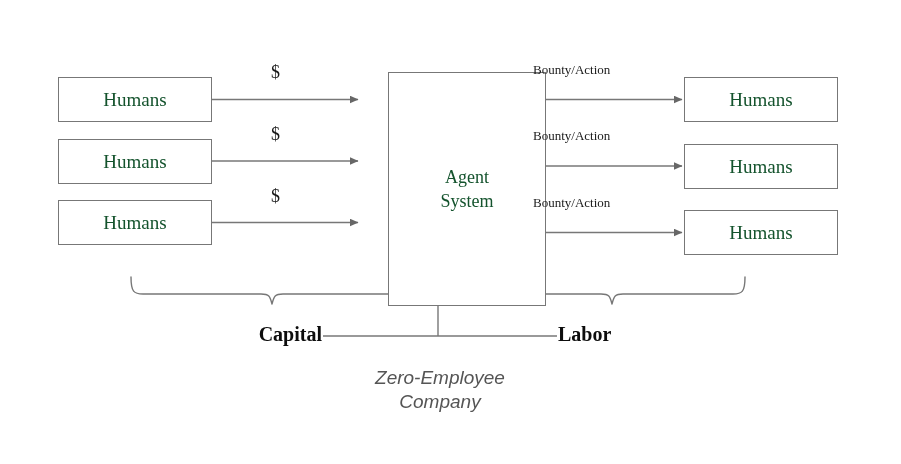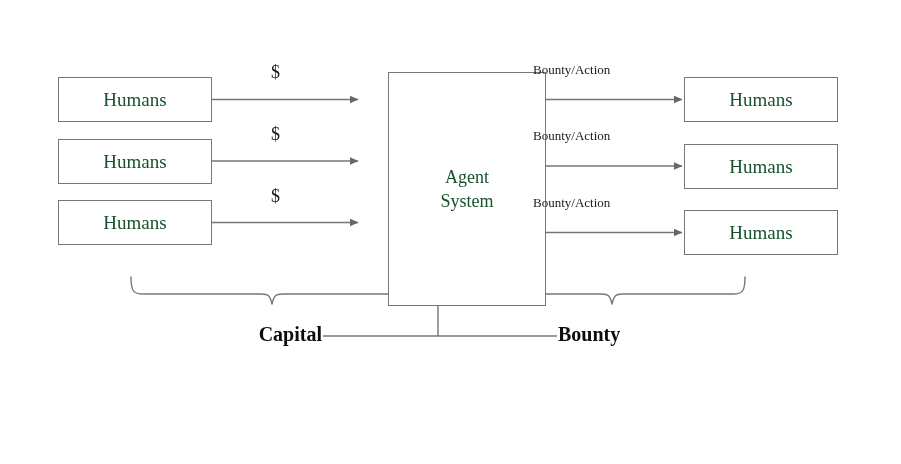--- a/index.html
+++ b/index.html
@@ -143,16 +143,18 @@
 
   <div class="edge-label money" style="left:248px; top:62px; width:55px;">$</div>
   <div class="edge-label money" style="left:248px; top:124px; width:55px;">$</div>
   <div class="edge-label money" style="left:248px; top:186px; width:55px;">$</div>
 
   <div class="edge-label" style="left:533px; top:62px; width:130px; text-align:left;">Bounty/Action</div>
   <div class="edge-label" style="left:533px; top:128px; width:130px; text-align:left;">Bounty/Action</div>
   <div class="edge-label" style="left:533px; top:195px; width:130px; text-align:left;">Bounty/Action</div>
 
   <div class="group-label" style="left:202px; top:323px; width:120px;">Capital</div>
-  <div class="group-label" style="left:558px; top:323px; width:110px; text-align:left;">Bounty</div>
+  <div class="group-label" style="left:558px; top:323px; width:110px; text-align:left;">Labor</div>
 
+  <div class="caption-label" style="left:330px; top:366px; width:220px;">Zero-Employee
+Company</div>
 
 </div>
 
 </body></html>

